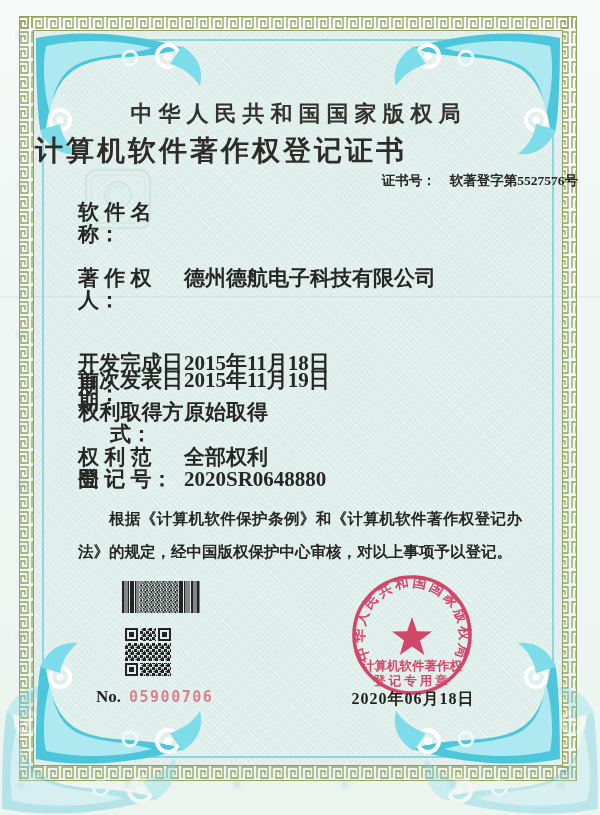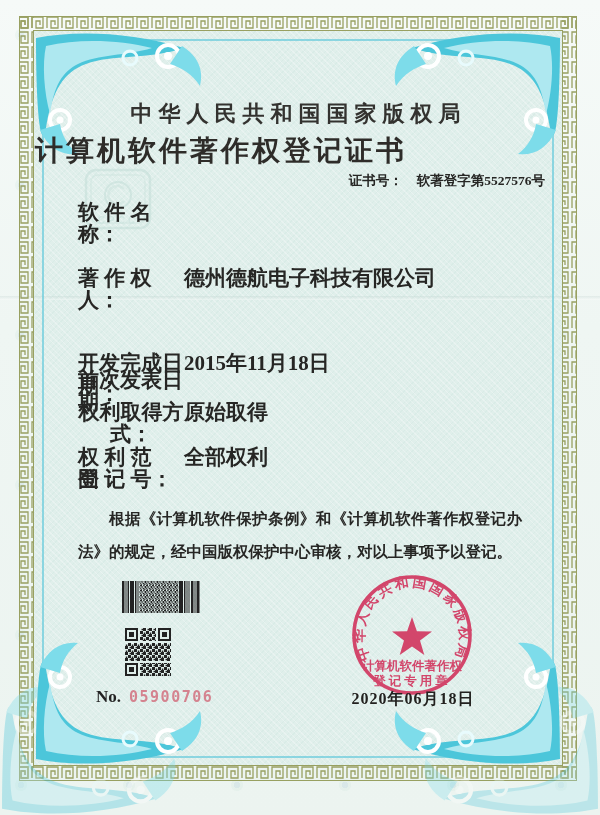--- a/index.html
+++ b/index.html
@@ -32,21 +32,21 @@
   .authority{
     position:absolute;left:35px;top:99px;width:527px;text-align:center;
     font-size:22px;font-weight:bold;letter-spacing:6px;color:#33322f;
   }
   .cert-title{
     position:absolute;left:35px;top:132px;width:527px;
     font-size:28px;font-weight:bold;letter-spacing:3px;color:#2e2c29;
   }
   .certno-line{
     position:absolute;left:35px;top:172px;width:510px;text-align:right;
-    font-size:13.5px;font-weight:bold;color:#262624;
+    font-size:13.5px;font-weight:bold;color:#262624;padding-left:33px;
   }
   .certno-line .gap{display:inline-block;width:14px;}
   .fr{
     position:absolute;left:78px;display:flex;align-items:flex-start;
     font-size:21px;font-weight:bold;color:#262624;line-height:22px;
   }
   .fr .flabel{width:106px;flex:none;}
   .fr .fvalue{white-space:pre-line;}
   .r0{top:201px;} .r1{top:267px;} .r2{top:332px;margin-top:20px;} .r3{top:369px;}
   .r4{top:401px;text-align:center;} .r5{top:446px;justify-content:space-between;} .r6{top:468px;}
@@ -129,31 +129,33 @@
 <div class="fr r1">
   <span class="flabel">著 作 权 人：</span>
   <span class="fvalue">德州德航电子科技有限公司</span>
 </div>
 <div class="fr r2">
   <span class="flabel">开发完成日期：</span>
   <span class="fvalue">2015年11月18日</span>
 </div>
 <div class="fr r3">
   <span class="flabel">首次发表日期：</span>
+  <span class="fvalue">2015年11月19日</span>
 </div>
 <div class="fr r4">
   <span class="flabel">权利取得方式：</span>
   <span class="fvalue">原始取得</span>
 </div>
 <div class="fr r5">
   <span class="flabel">权 利 范 围：</span>
   <span class="fvalue">全部权利</span>
 </div>
 <div class="fr r6">
   <span class="flabel">登  记  号：</span>
+  <span class="fvalue">2020SR0648880</span>
 </div>
 
 <div class="statement">根据《计算机软件保护条例》和《计算机软件著作权登记办法》的规定，经中国版权保护中心审核，对以上事项予以登记。</div>
 
 <svg class="barcode" width="80" height="34" viewBox="0 0 80 34">
   <defs>
     <pattern id="p2d" width="6" height="5" patternUnits="userSpaceOnUse">
       <rect x="0" y="0" width="2" height="1.4" fill="#232323"></rect>
       <rect x="3.2" y="0" width="1.4" height="1.4" fill="#232323"></rect>
       <rect x="1.4" y="1.4" width="1.6" height="1.2" fill="#232323"></rect>

